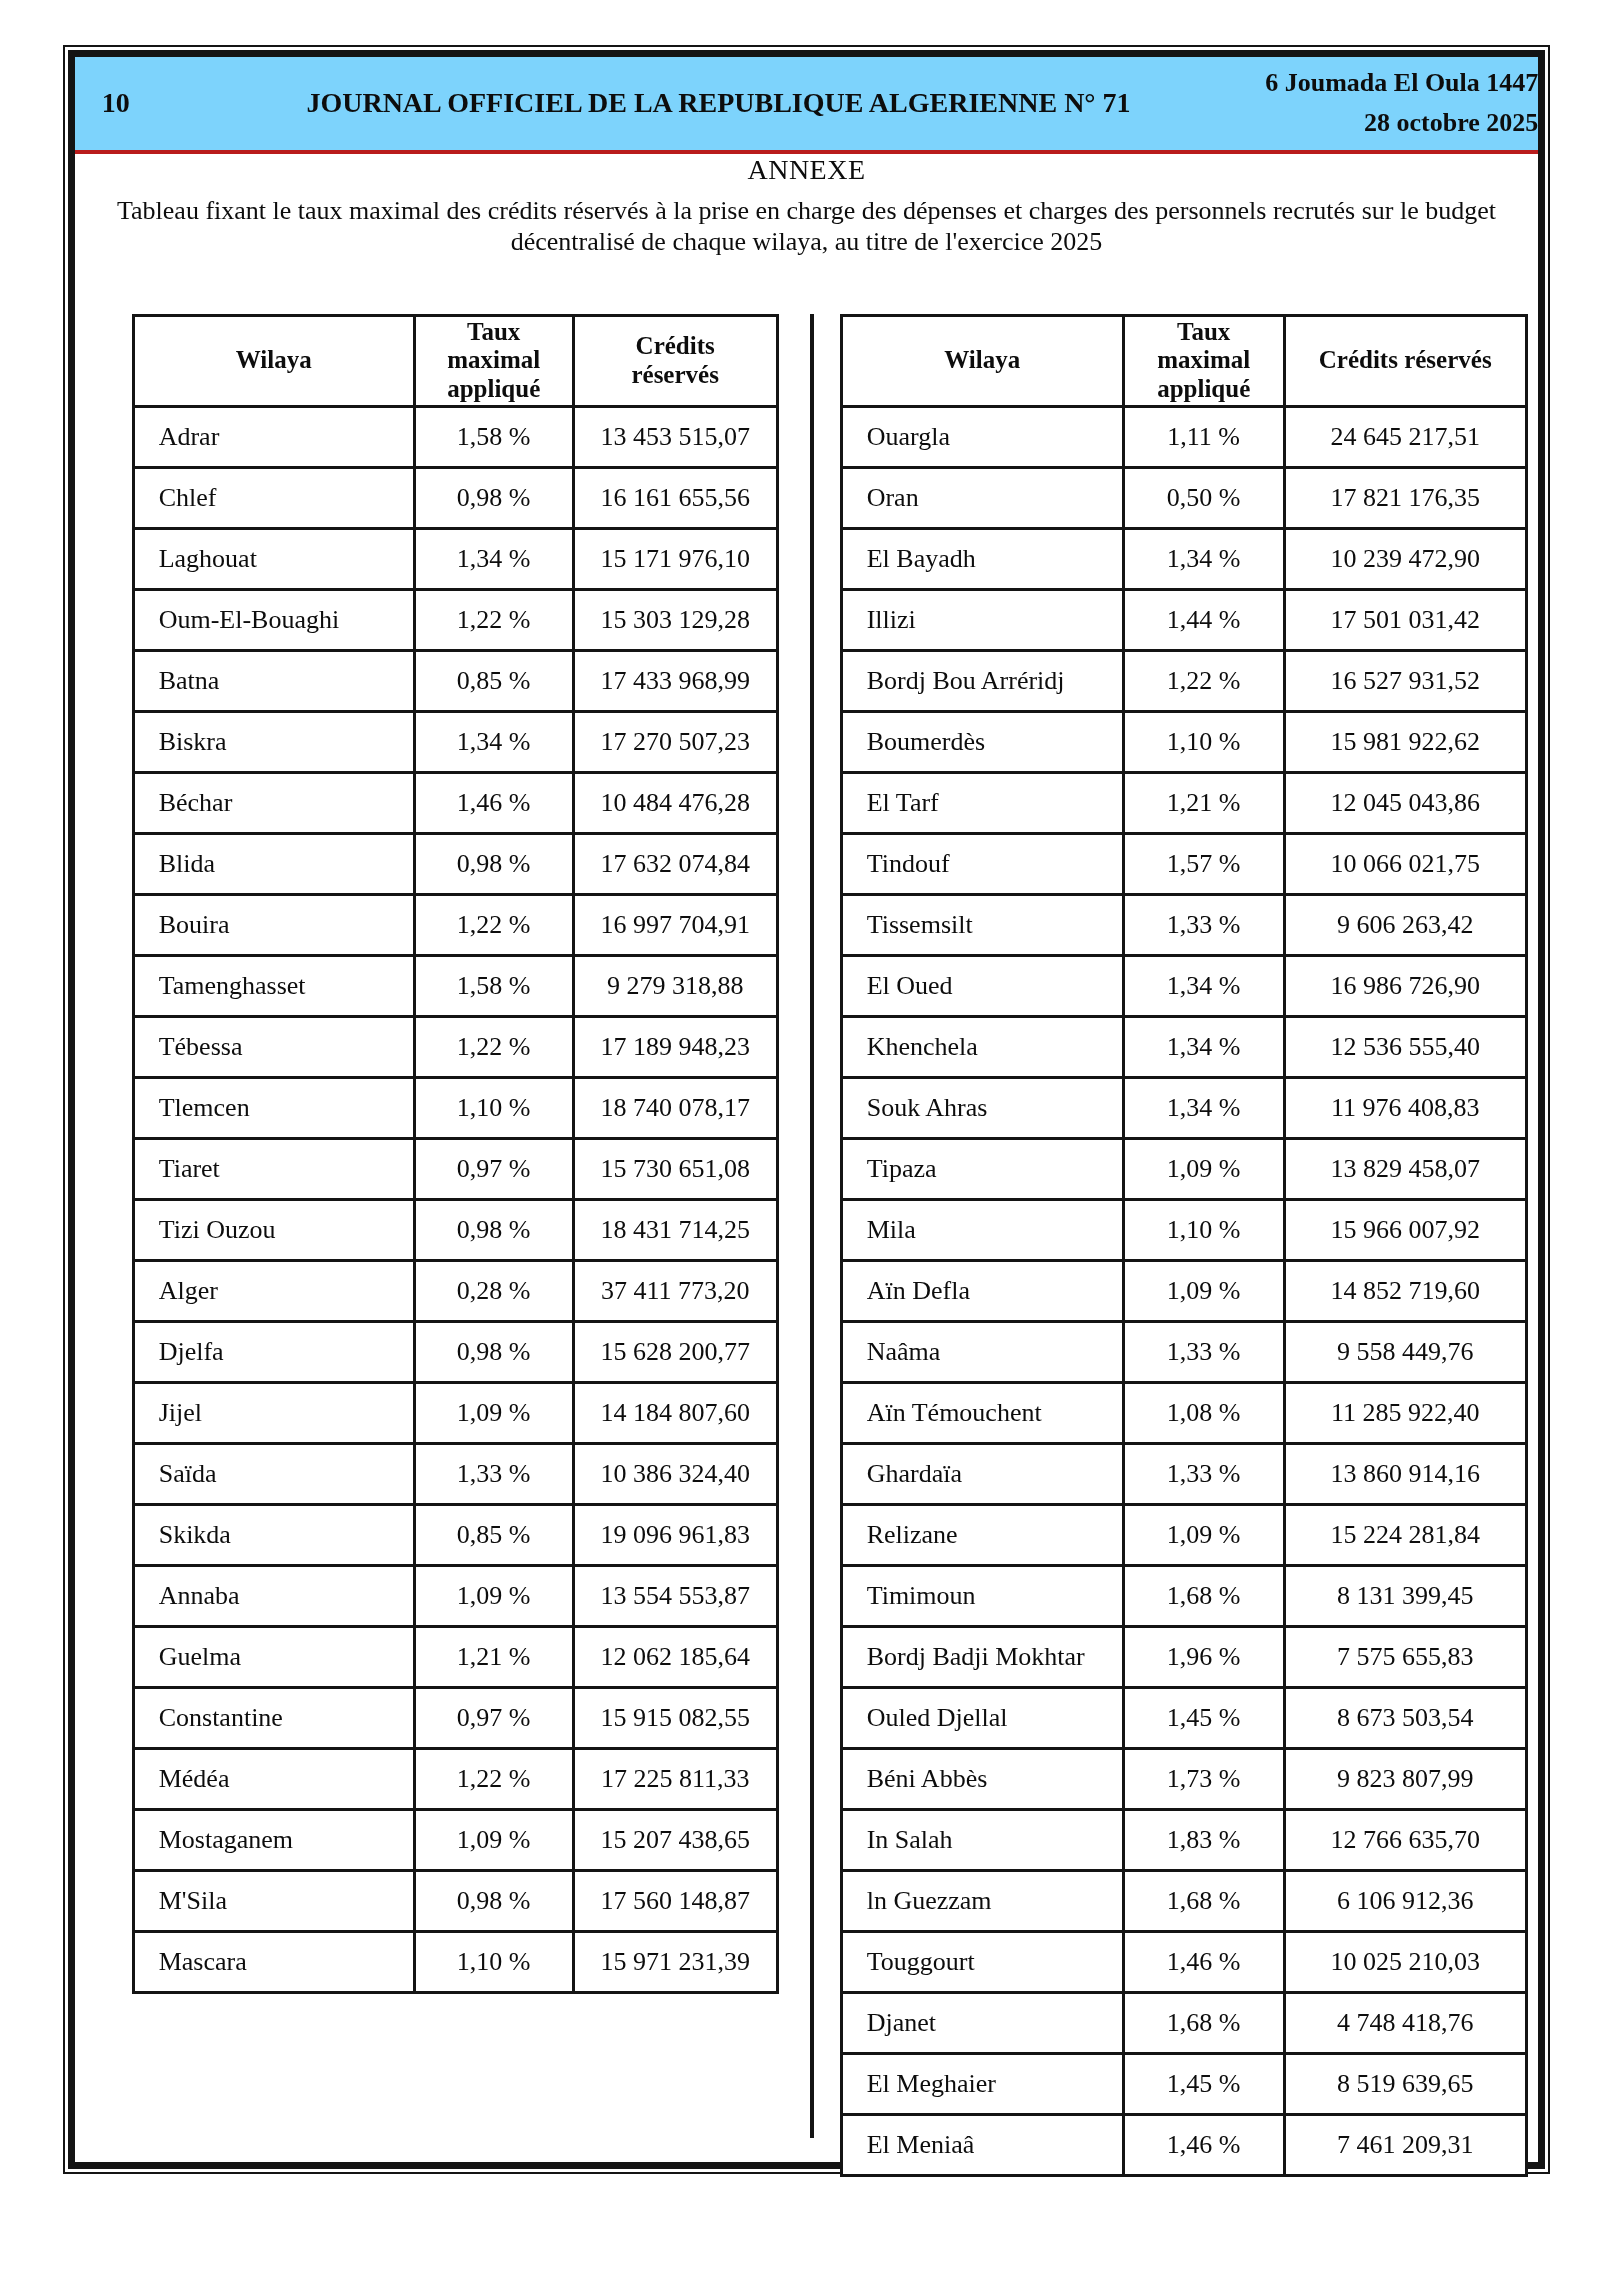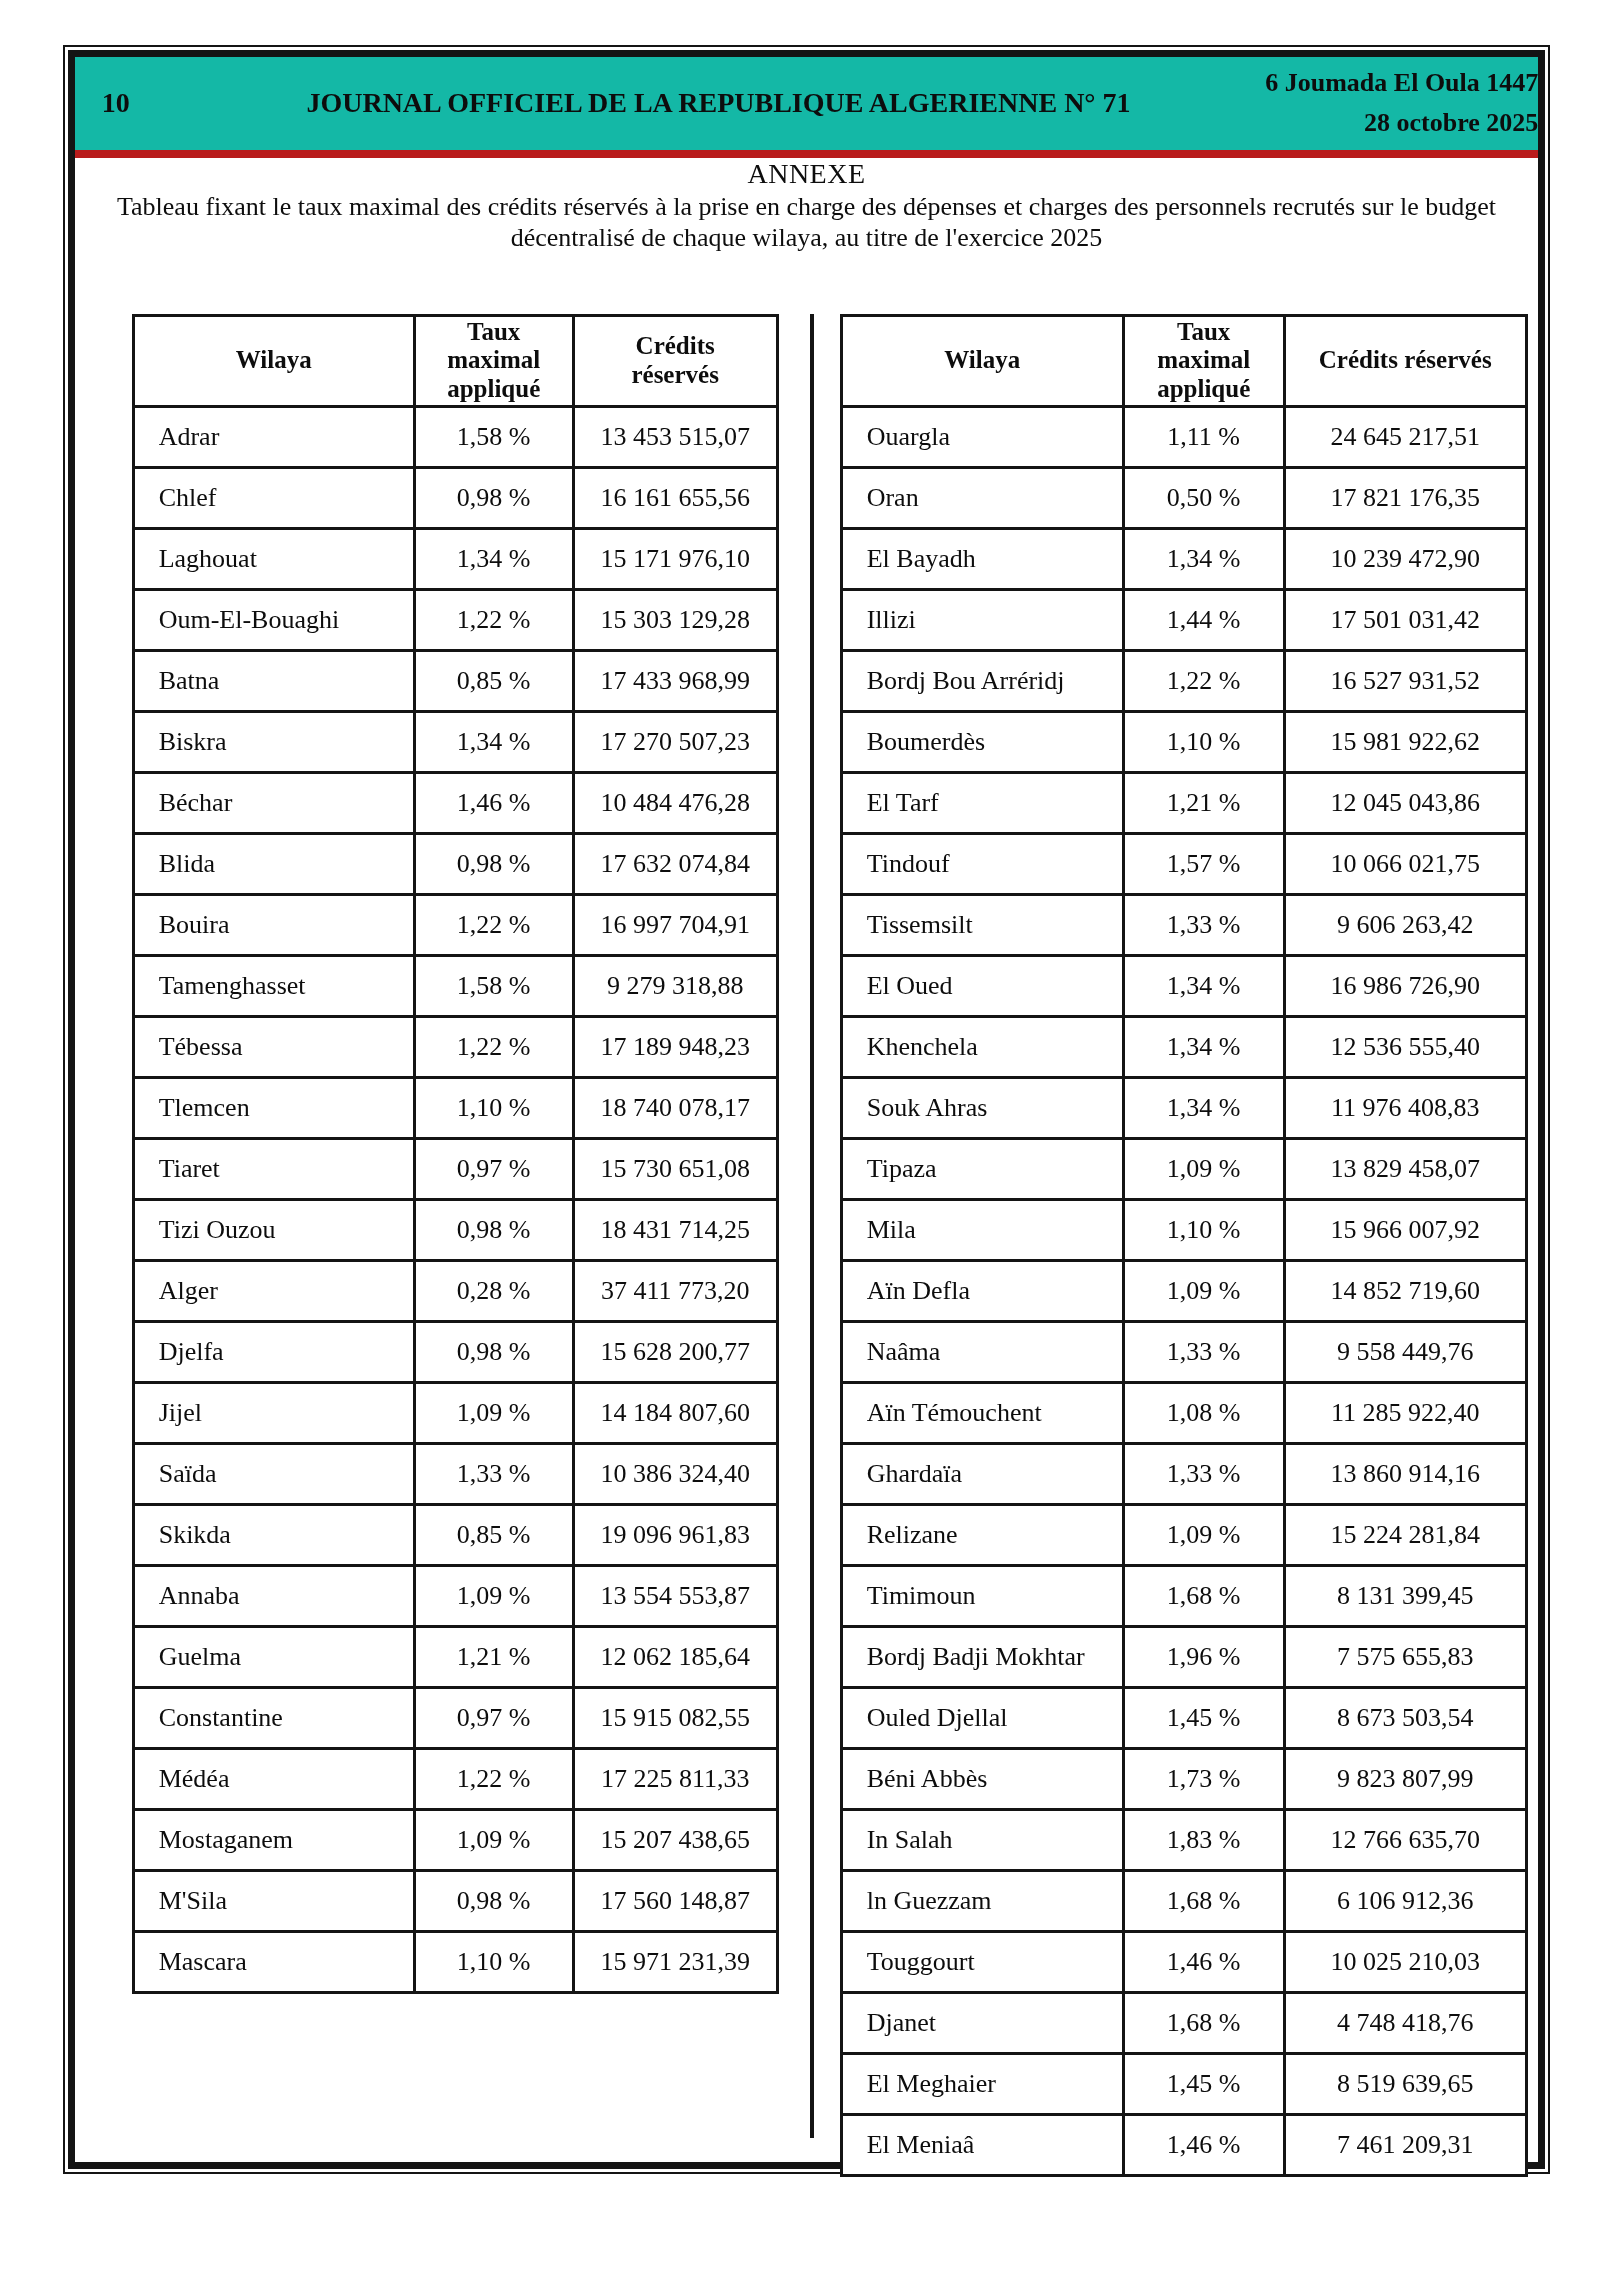--- a/index.html
+++ b/index.html
@@ -24,22 +24,22 @@
     border: 2.7px solid #141414;
   }
   .frame-inner {
     position: absolute;
     inset: 2.7px;
     border: 7.2px solid #141414;
   }
   
   .masthead {
     height: 93px;
-    background: #14b8a6;
-    border-bottom: 8px solid #b91c1c;
+    background: #7dd3fc;
+    border-bottom: 4px solid #b91c1c;
     display: flex;
     align-items: center;
   }
   .mast-pageno {
     width: 109px;
     padding-left: 27px;
     font-weight: bold;
     font-size: 28px;
   }
   .mast-title {
@@ -57,21 +57,21 @@
     font-size: 26px;
     line-height: 1.55;
   }
   
   .annexe-heading {
     text-align: center;
     font-size: 28px;
     letter-spacing: 0.5px;
   }
   .annexe-desc {
-    margin: 1px auto 0;
+    margin: 9px auto 0;
     width: 1380px;
     text-align: center;
     font-size: 26px;
     line-height: 1.2;
   }
   
   table.wilaya-table {
     position: absolute;
     border-collapse: collapse;
     table-layout: fixed;

